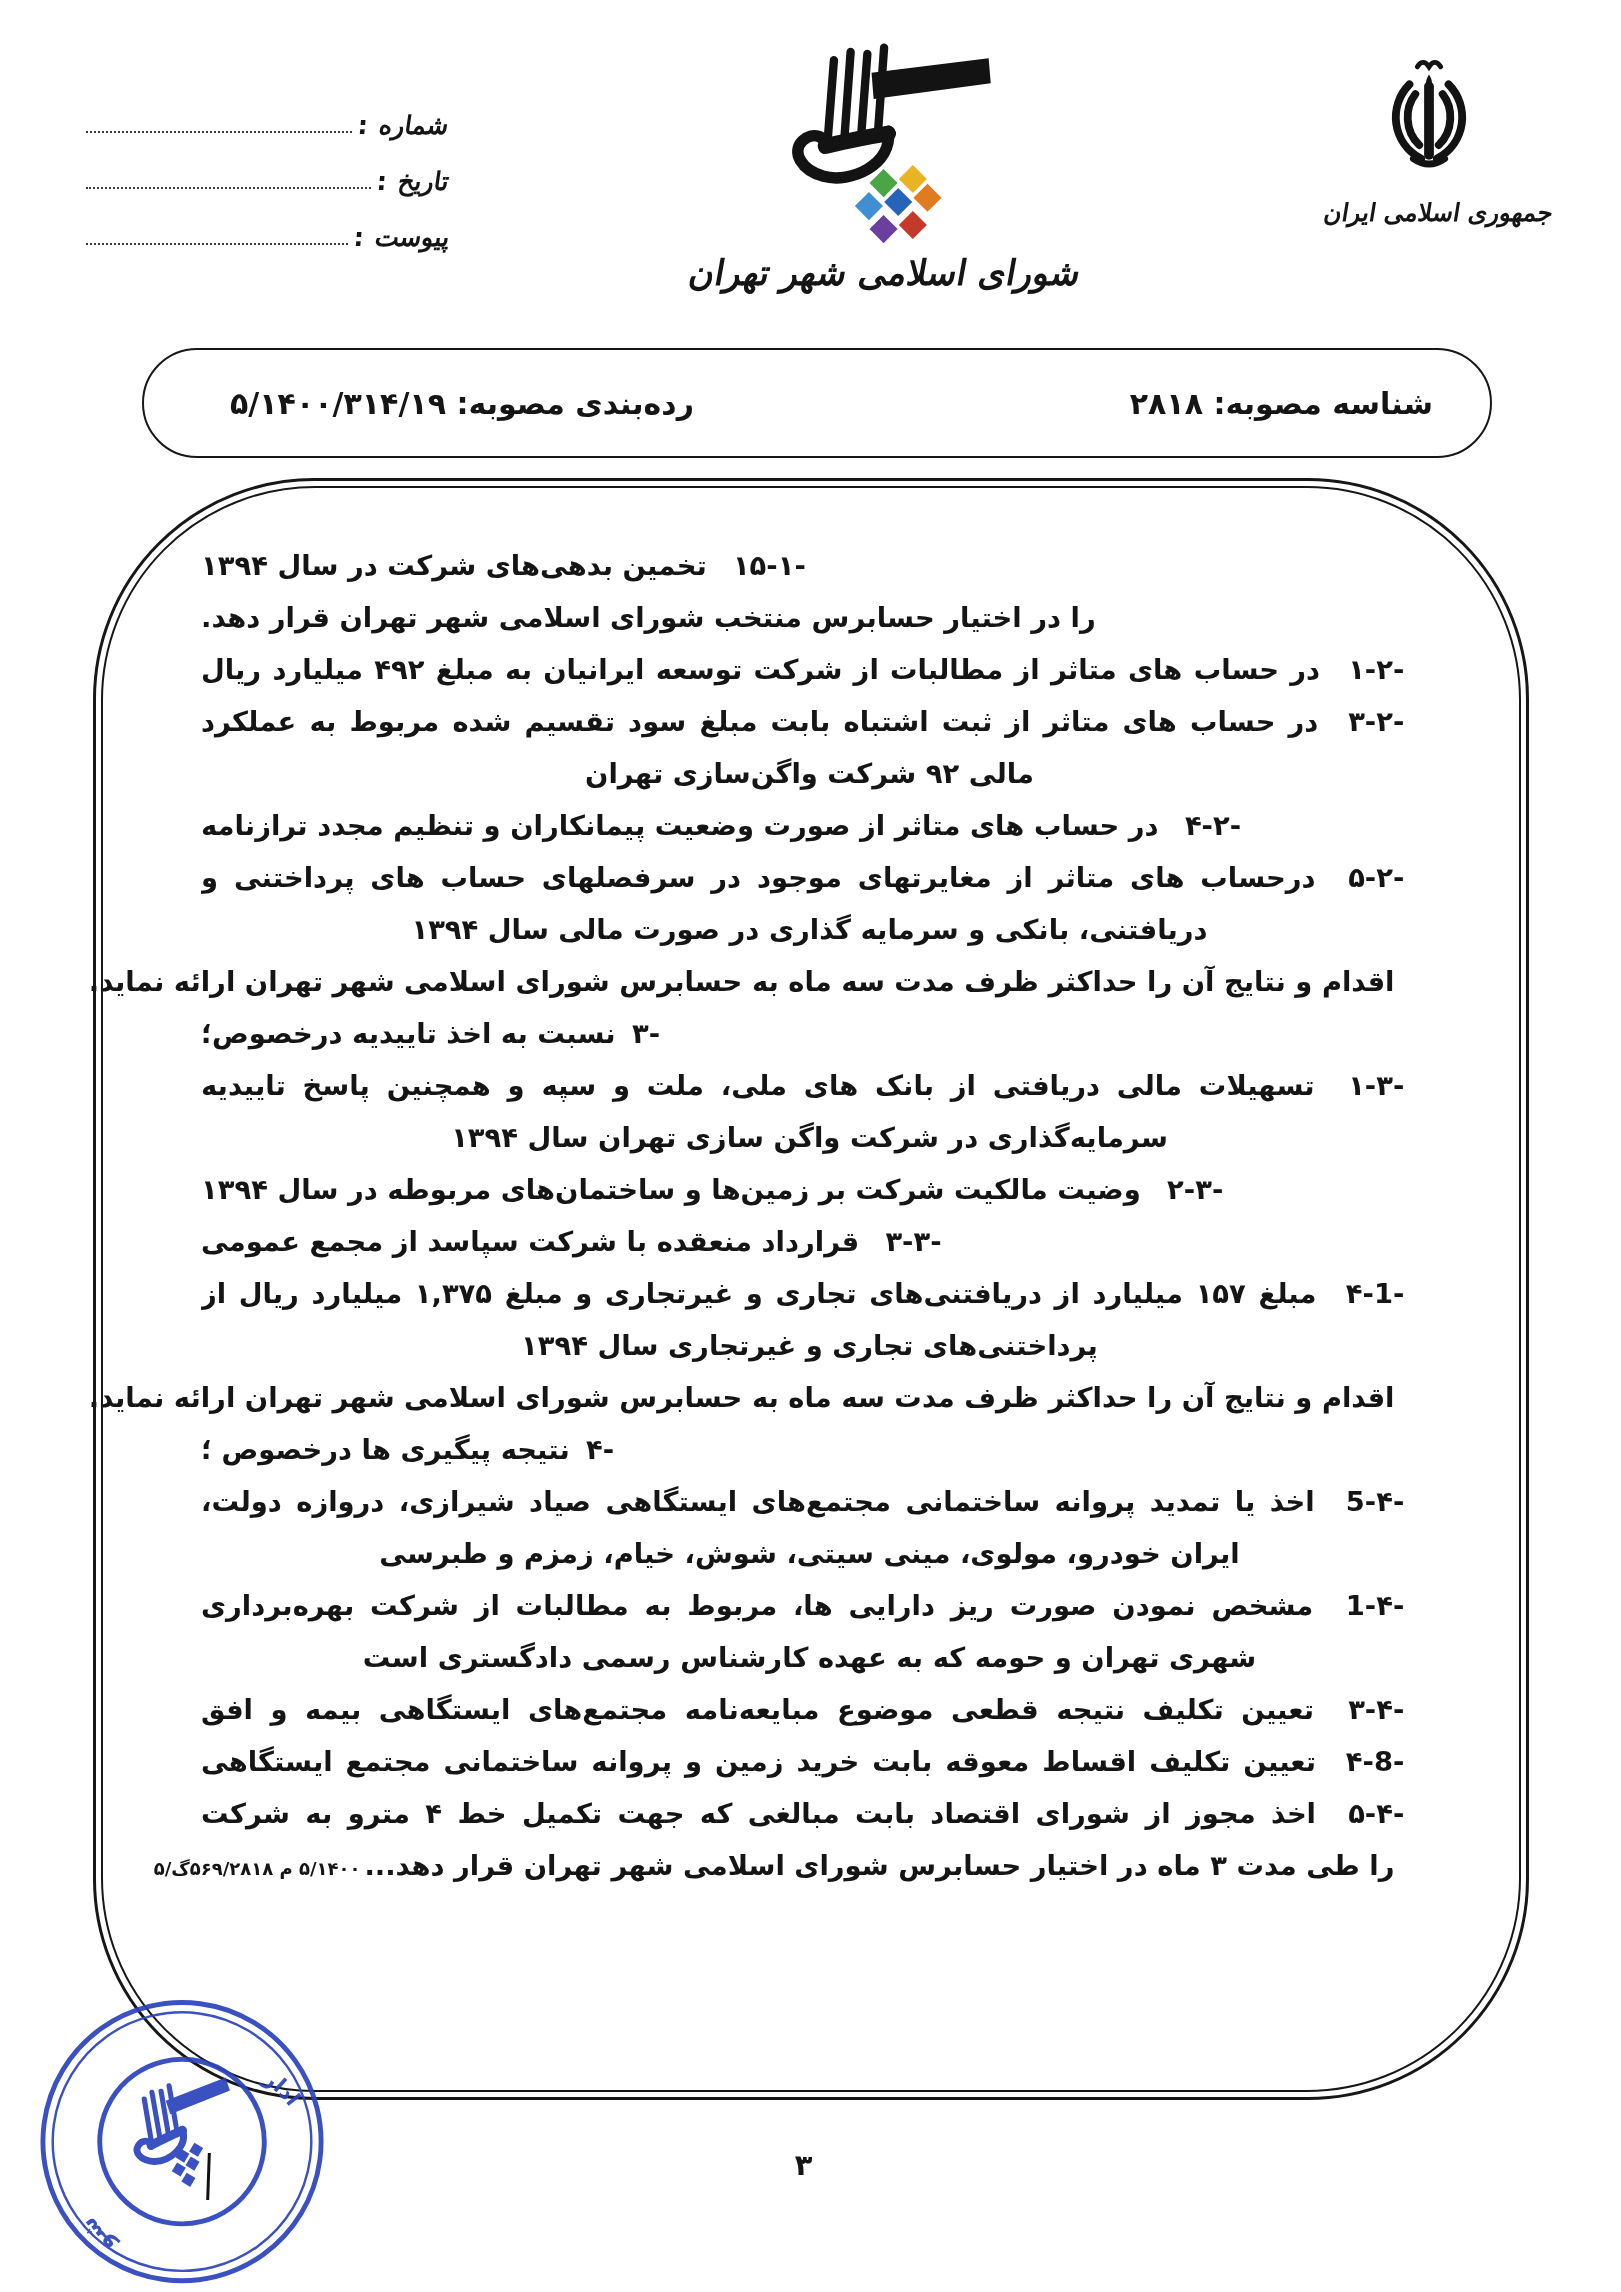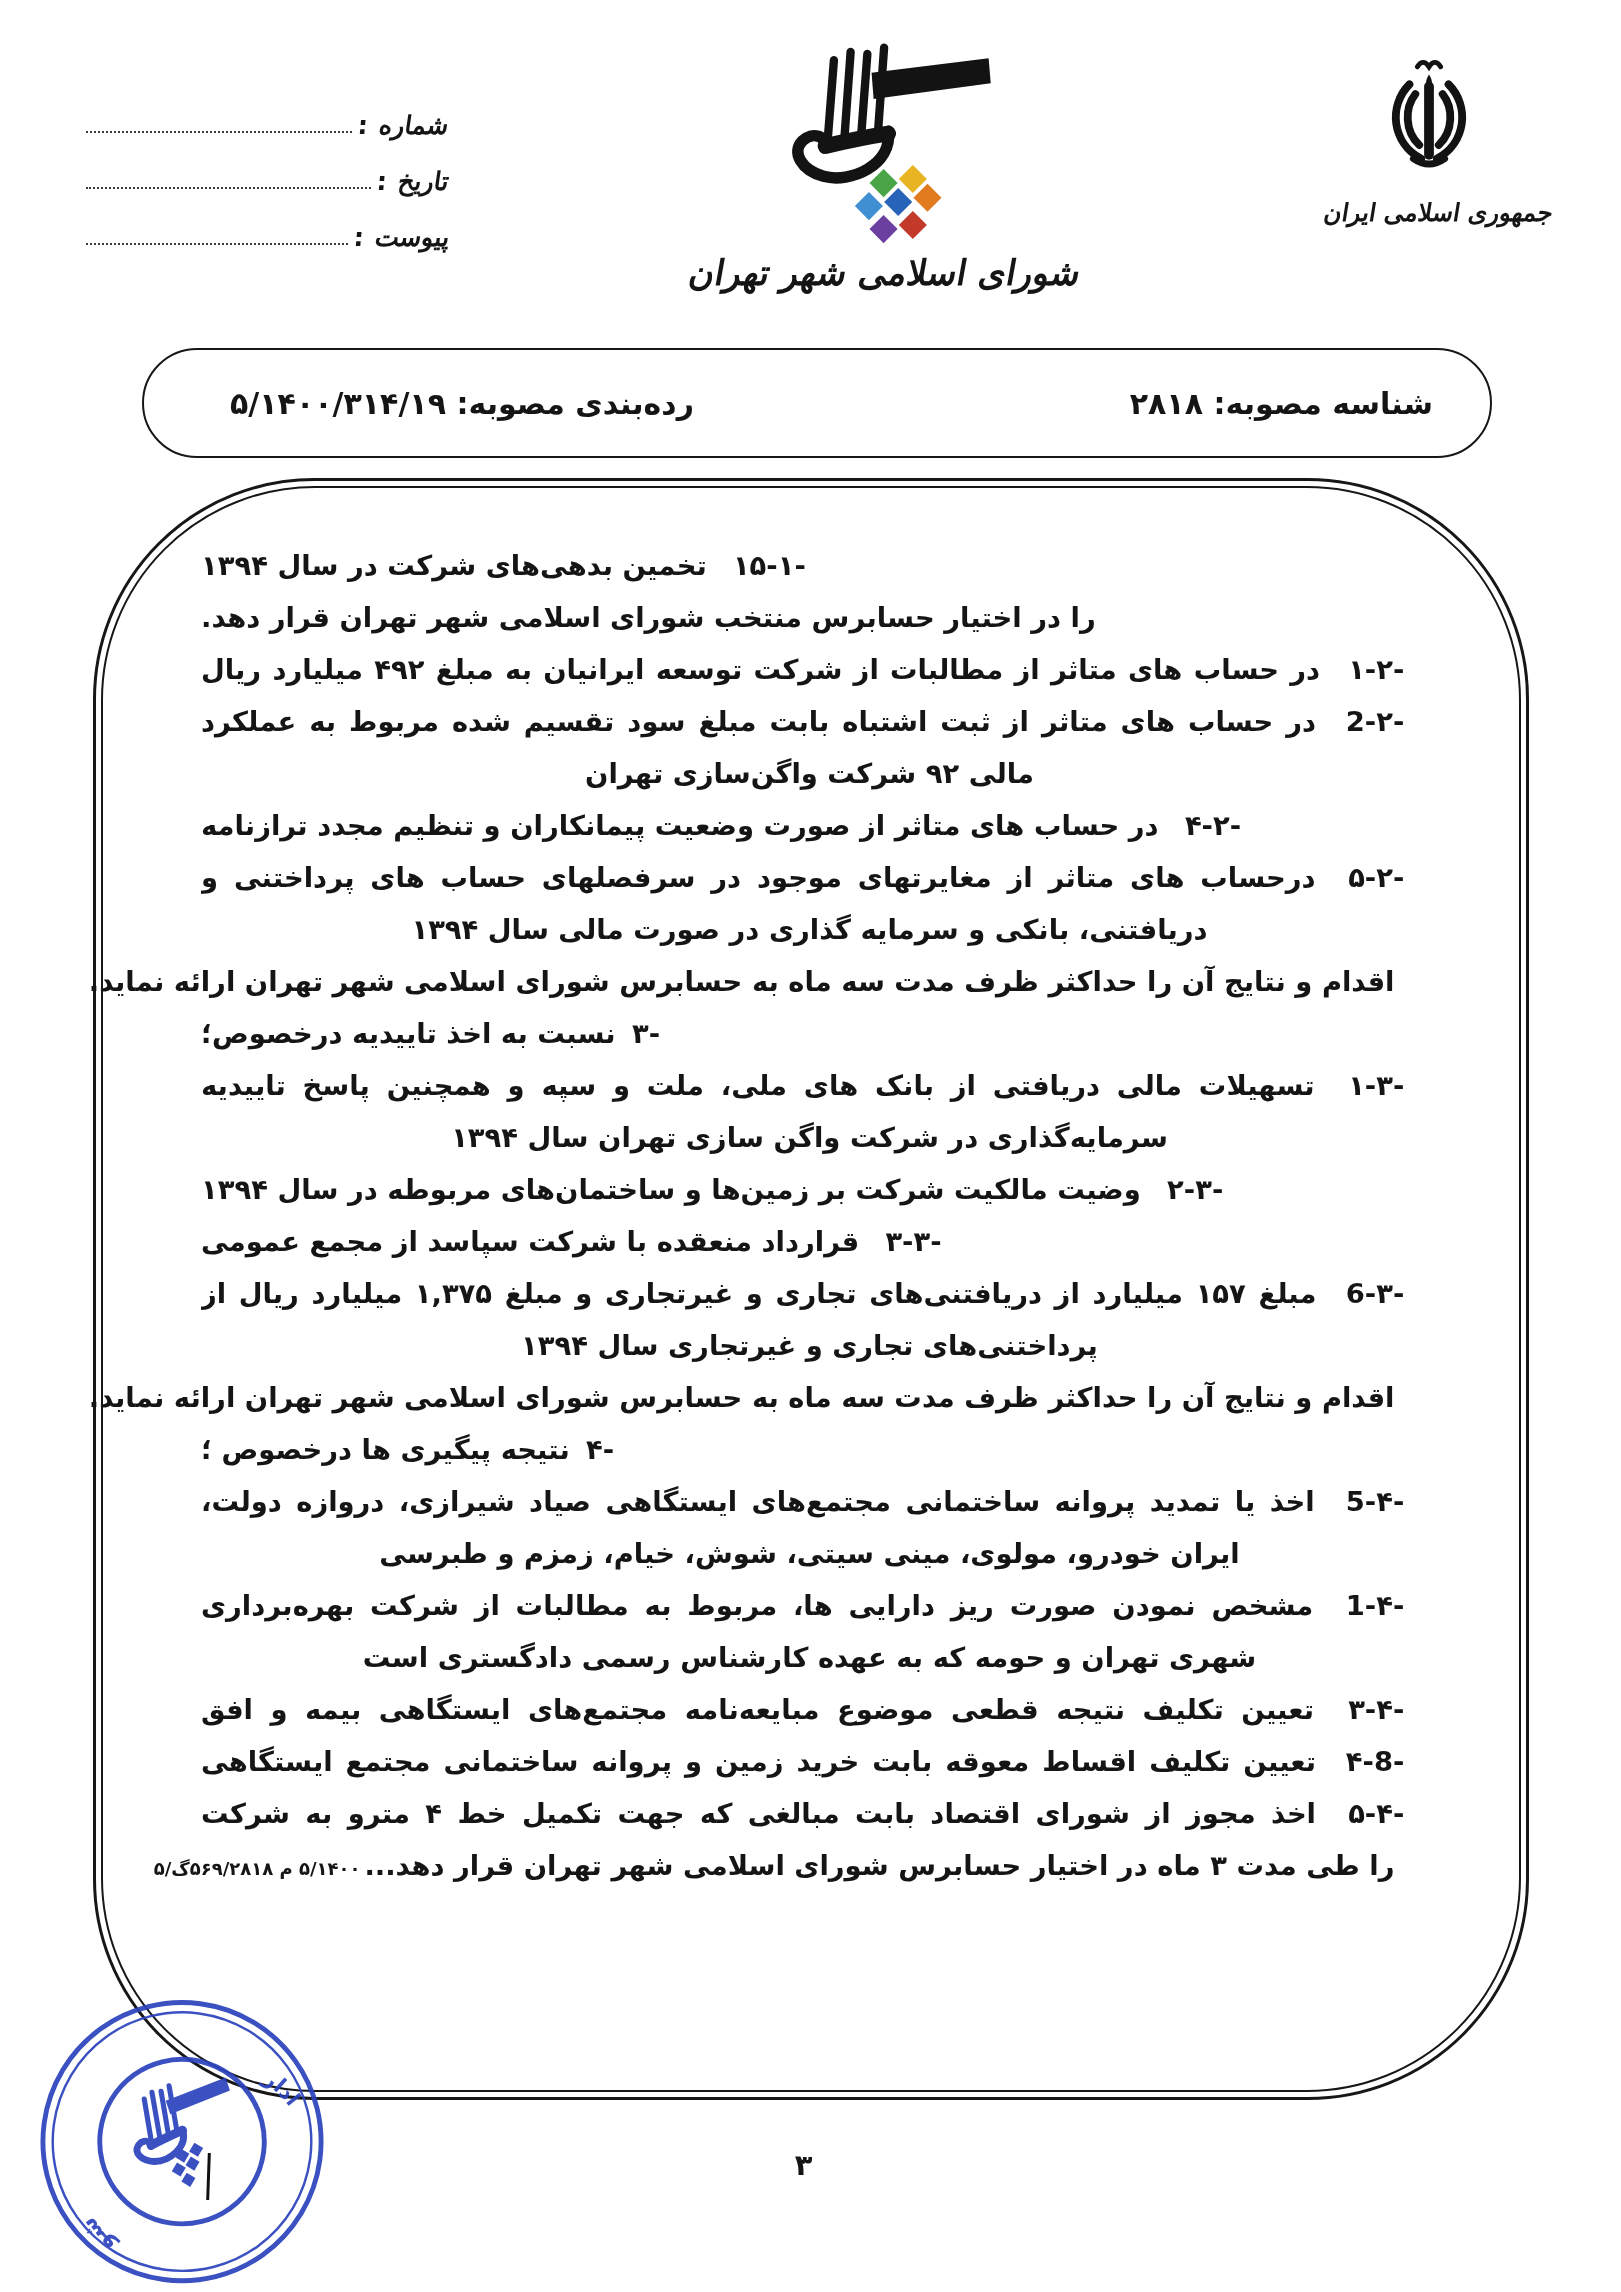--- a/index.html
+++ b/index.html
@@ -147,32 +147,32 @@
   </div>
 
   <div class="main-box">
     <div class="inner"></div>
   </div>
 
   <div class="doc-lines">
       <div class="l sub"><span class="num" dir="ltr">۱۵-۱-</span> تخمین بدهی‌های شرکت در سال ۱۳۹۴</div>
       <div class="l runon">را در اختیار حسابرس منتخب شورای اسلامی شهر تهران قرار دهد.</div>
       <div class="l sub justify"><span class="num" dir="ltr">۱-۲-</span> در حساب های متاثر از مطالبات از شرکت توسعه ایرانیان به مبلغ ۴۹۲ میلیارد ریال</div>
-      <div class="l sub justify"><span class="num" dir="ltr">2-۲-</span> در حساب های متاثر از ثبت اشتباه بابت مبلغ سود تقسیم شده مربوط به عملکرد سال</div>
+      <div class="l sub justify"><span class="num" dir="ltr">۳-۲-</span> در حساب های متاثر از ثبت اشتباه بابت مبلغ سود تقسیم شده مربوط به عملکرد سال</div>
       <div class="l center">مالی ۹۲ شرکت واگن‌سازی تهران</div>
       <div class="l sub"><span class="num" dir="ltr">۴-۲-</span> در حساب های متاثر از صورت وضعیت پیمانکاران و تنظیم مجدد ترازنامه</div>
       <div class="l sub justify"><span class="num" dir="ltr">۵-۲-</span> درحساب های متاثر از مغایرتهای موجود در سرفصلهای حساب های پرداختنی و</div>
       <div class="l center">دریافتنی، بانکی و سرمایه گذاری در صورت مالی سال ۱۳۹۴</div>
       <div class="l runon">اقدام و نتایج  آن را حداکثر ظرف مدت سه ماه به حسابرس شورای اسلامی شهر تهران ارائه نماید.</div>
       <div class="l top"><span class="num" dir="ltr">۳-</span> نسبت به اخذ تاییدیه درخصوص؛</div>
       <div class="l sub justify"><span class="num" dir="ltr">۱-۳-</span> تسهیلات مالی دریافتی از بانک های ملی، ملت و سپه و همچنین پاسخ تاییدیه</div>
       <div class="l center">سرمایه‌گذاری در شرکت واگن سازی تهران سال ۱۳۹۴</div>
       <div class="l sub"><span class="num" dir="ltr">۲-۳-</span> وضیت مالکیت شرکت بر زمین‌ها و ساختمان‌های مربوطه در سال ۱۳۹۴</div>
       <div class="l sub"><span class="num" dir="ltr">۳-۳-</span> قرارداد منعقده با شرکت سپاسد از مجمع عمومی</div>
-      <div class="l sub justify"><span class="num" dir="ltr">6-۳-</span> مبلغ ۱۵۷ میلیارد از دریافتنی‌های تجاری و غیرتجاری و مبلغ ۱,۳۷۵ میلیارد ریال از</div>
+      <div class="l sub justify"><span class="num" dir="ltr">۴-1-</span> مبلغ ۱۵۷ میلیارد از دریافتنی‌های تجاری و غیرتجاری و مبلغ ۱,۳۷۵ میلیارد ریال از</div>
       <div class="l center">پرداختنی‌های تجاری و غیرتجاری سال ۱۳۹۴</div>
       <div class="l runon">اقدام و نتایج آن را حداکثر ظرف مدت سه ماه به حسابرس شورای اسلامی شهر تهران ارائه نماید.</div>
       <div class="l top"><span class="num" dir="ltr">۴-</span> نتیجه پیگیری ها درخصوص ؛</div>
       <div class="l sub justify"><span class="num" dir="ltr">5-۴-</span> اخذ یا تمدید پروانه ساختمانی مجتمع‌های ایستگاهی صیاد شیرازی، دروازه دولت،</div>
       <div class="l center">ایران خودرو، مولوی، مینی سیتی، شوش، خیام، زمزم و طبرسی</div>
       <div class="l sub justify"><span class="num" dir="ltr">1-۴-</span> مشخص نمودن صورت ریز دارایی ها، مربوط به مطالبات از شرکت بهره‌برداری راه‌آهن</div>
       <div class="l center">شهری تهران و حومه که به عهده کارشناس رسمی دادگستری است</div>
       <div class="l sub justify"><span class="num" dir="ltr">۳-۴-</span> تعیین تکلیف نتیجه قطعی موضوع مبایعه‌نامه مجتمع‌های ایستگاهی بیمه و افق تهران</div>
       <div class="l sub justify"><span class="num" dir="ltr">۴-8-</span> تعیین تکلیف اقساط معوقه بابت خرید زمین و پروانه ساختمانی مجتمع ایستگاهی اقدسیه</div>
       <div class="l sub justify"><span class="num" dir="ltr">۵-۴-</span> اخذ مجوز از شورای اقتصاد بابت مبالغی که جهت تکمیل خط ۴ مترو به شرکت اختصاص یافته</div>

